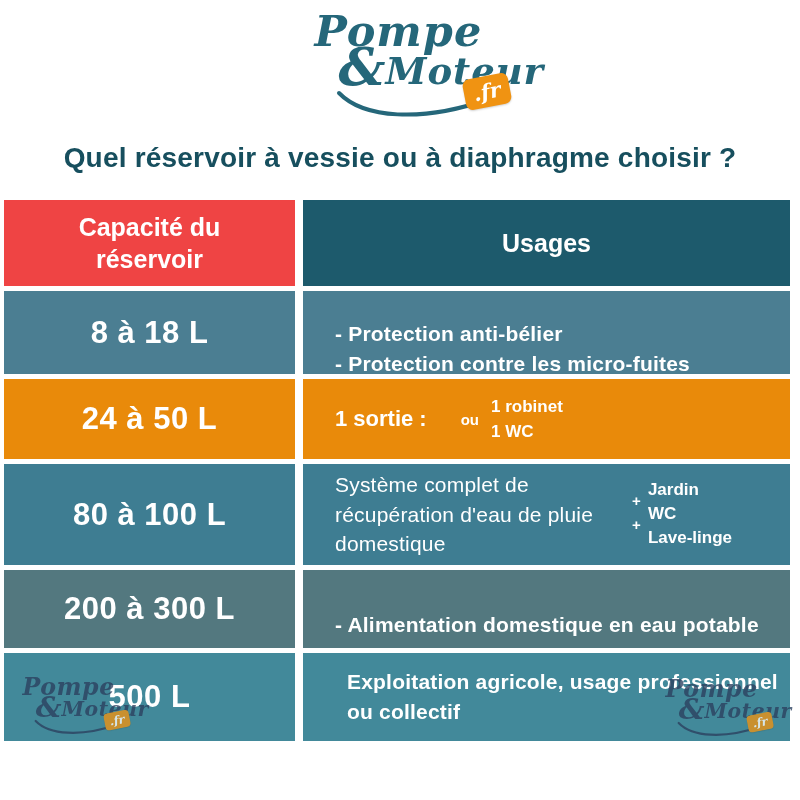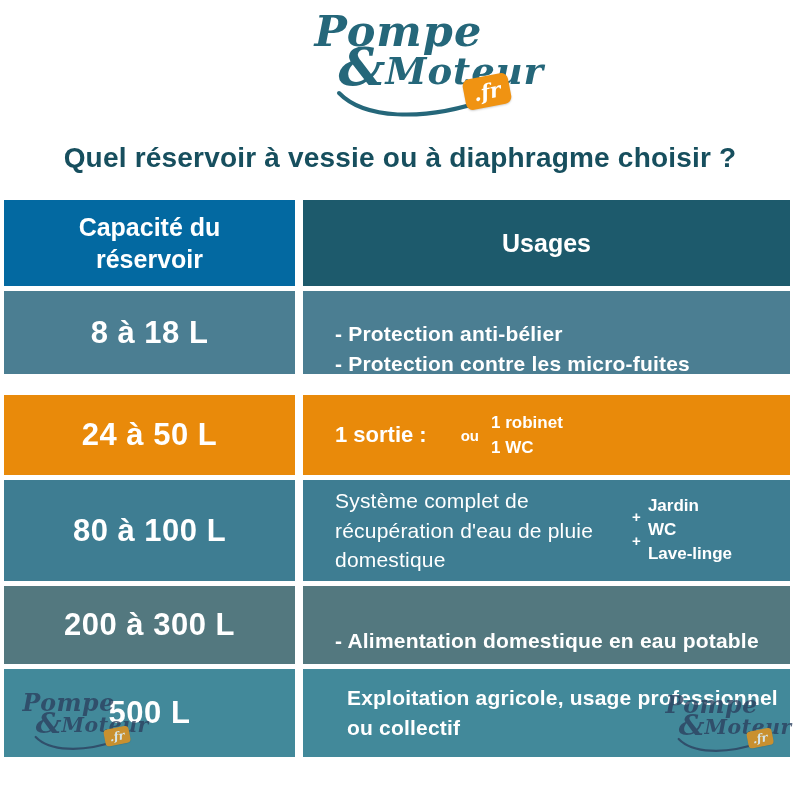--- a/index.html
+++ b/index.html
@@ -54,21 +54,21 @@
 
   
   .tbl { margin:26px 10px 0 4px; display:flex; flex-direction:column; gap:5px; }
   .row { display:flex; gap:8px; }
   .cell { display:flex; align-items:center; color:#ffffff; }
   .cell-cap { width:291px; justify-content:center; position:relative; }
   .cell-usage { flex:1; padding-left:32px; position:relative; }
 
   .h-header { height:86px; }
   .h-r1 { height:83px; }
-  .h-r2 { height:80px;margin-top:16px; }
+  .h-r2 { height:80px; }
   .h-r3 { height:101px; }
   .h-r4 { height:78px; }
   .h-r5 { height:88px; }
 
   .header-label { font-size:25px; font-weight:700; text-align:center; line-height:1.3; max-width:180px; }
   .usages-center { justify-content:center; padding-left:0; }
 
   .cap-label { font-size:31px; font-weight:700; letter-spacing:0.5px; }
   .usage-lines { font-size:21px; font-weight:700; line-height:1.45; letter-spacing:0.2px;margin-top:33px; }
 
@@ -105,21 +105,21 @@
       </svg>
       <div class="logo-badge">.fr</div>
     </div>
   </div>
 
   <div class="title">Quel réservoir à vessie ou à diaphragme choisir ?</div>
 
   <div class="tbl">
 
     <div class="row h-header">
-      <div class="cell cell-cap" style="background-color: #0369a1;">
+      <div class="cell cell-cap" style="background-color: #ef4444;">
         <div class="header-label">Capacité du réservoir</div>
       </div>
       <div class="cell cell-usage usages-center" style="background-color: rgb(29, 90, 108);">
         <div class="header-label">Usages</div>
       </div>
     </div>
 
     <div class="row h-r1">
       <div class="cell cell-cap" style="background-color: rgb(75, 126, 146);">
         <div class="cap-label">8 à 18 L</div>

